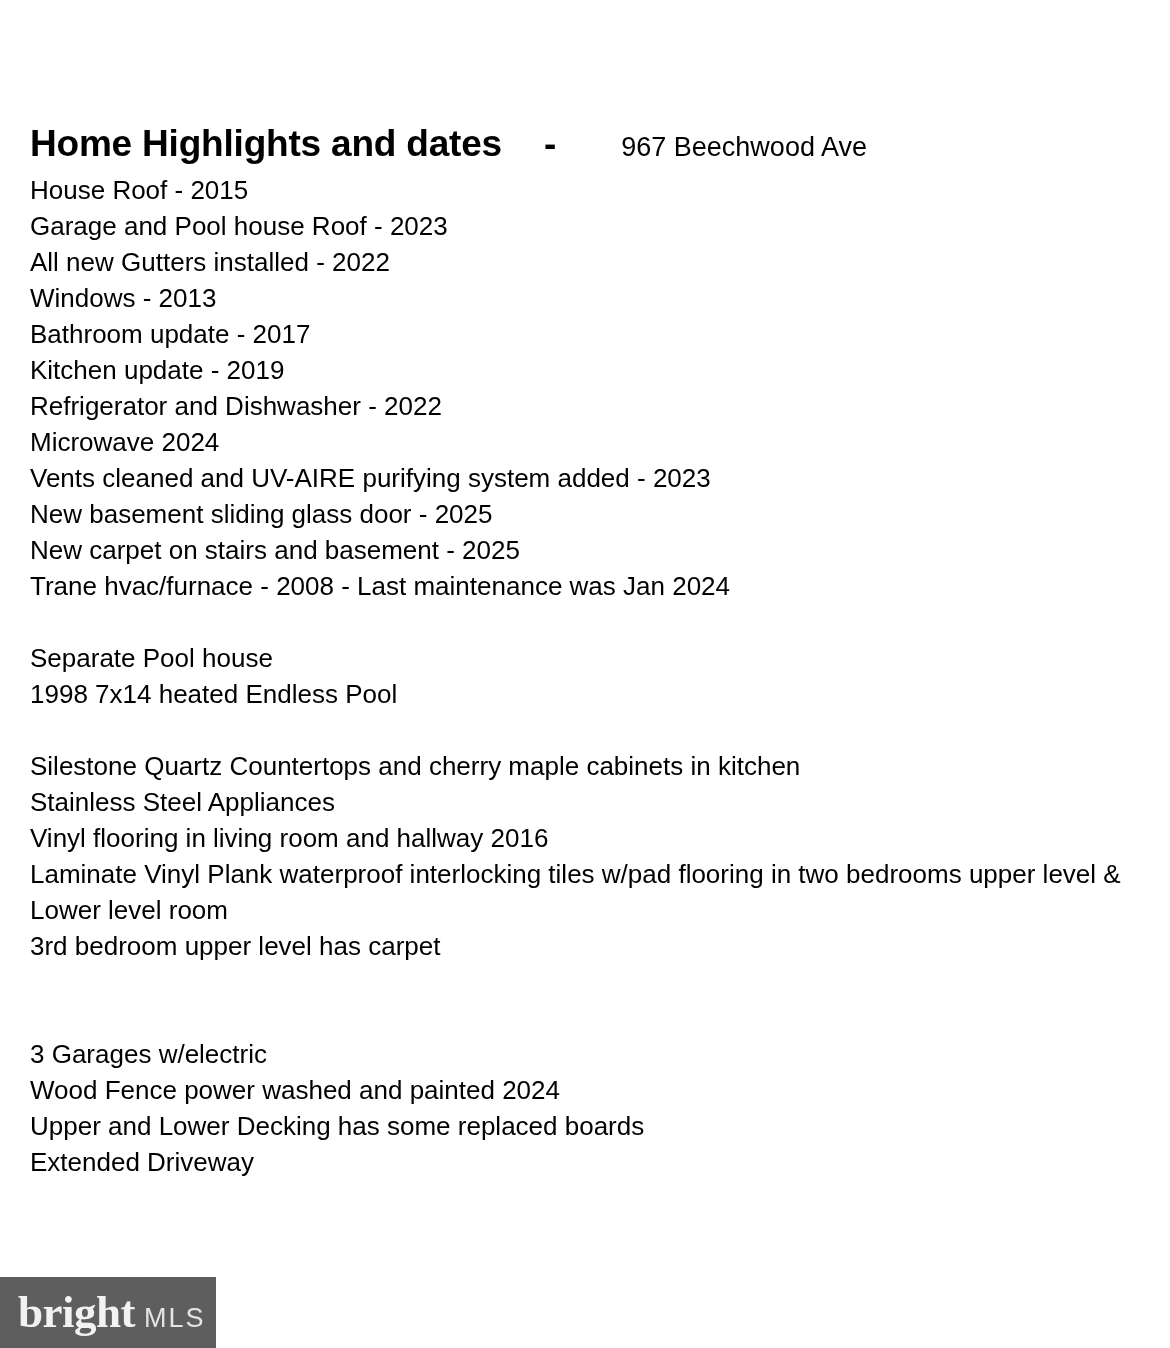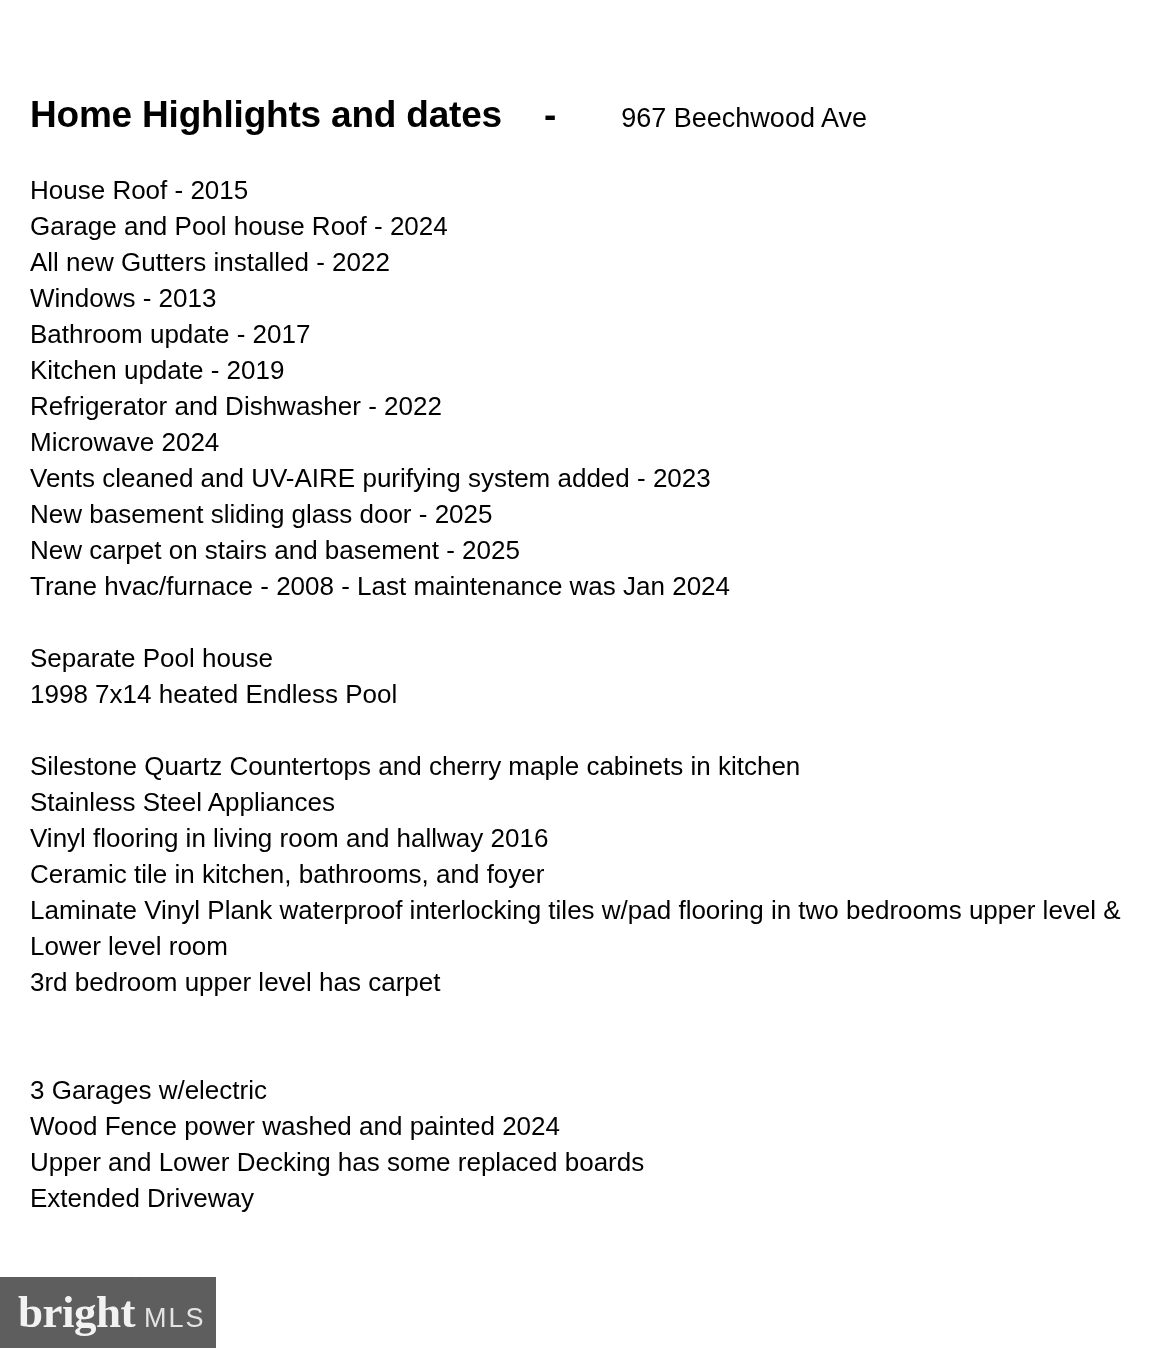--- a/index.html
+++ b/index.html
@@ -23,20 +23,21 @@
     top: 96px;
     display: flex;
     align-items: baseline;
     white-space: nowrap;
   }
   .doc-title {
     font-size: 37px;
     font-weight: bold;
     letter-spacing: -0.2px;
     line-height: 1;
+    margin-top: 29px;
   }
   .doc-title-dash {
     font-size: 37px;
     font-weight: bold;
     line-height: 1;
     margin-left: 42px;
   }
   .doc-subtitle {
     font-size: 27px;
     font-weight: normal;
@@ -113,39 +114,38 @@
 <body>
 
 <div class="doc-header">
   <span class="doc-title">Home Highlights and dates</span>
   <span class="doc-title-dash">-</span>
   <span class="doc-subtitle">967 Beechwood Ave</span>
 </div>
 
 <div class="doc-body" id="body-lines">
     <div class="text-line">House Roof - 2015</div>
-    <div class="text-line">Garage and Pool house Roof - 2024</div>
+    <div class="text-line">Garage and Pool house Roof - 2023</div>
     <div class="text-line">All new Gutters installed - 2022</div>
     <div class="text-line">Windows - 2013</div>
     <div class="text-line">Bathroom update - 2017</div>
     <div class="text-line">Kitchen update - 2019</div>
     <div class="text-line">Refrigerator and Dishwasher - 2022</div>
     <div class="text-line">Microwave 2024</div>
     <div class="text-line">Vents cleaned and UV-AIRE purifying system added - 2023</div>
     <div class="text-line">New basement sliding glass door - 2025</div>
     <div class="text-line">New carpet on stairs and basement - 2025</div>
     <div class="text-line">Trane hvac/furnace - 2008 - Last maintenance was Jan 2024</div>
     <div class="text-line spacer"></div>
     <div class="text-line">Separate Pool house</div>
     <div class="text-line">1998 7x14 heated Endless Pool</div>
     <div class="text-line spacer"></div>
     <div class="text-line">Silestone Quartz Countertops and cherry maple cabinets in kitchen</div>
     <div class="text-line">Stainless Steel Appliances</div>
     <div class="text-line">Vinyl flooring in living room and hallway 2016</div>
-    <div class="text-line">Ceramic tile in kitchen, bathrooms, and foyer</div>
     <div class="text-line wrap">Laminate Vinyl Plank waterproof interlocking tiles w/pad flooring in two bedrooms upper level &amp; Lower level room</div>
     <div class="text-line">3rd bedroom upper level has carpet</div>
     <div class="text-line spacer"></div>
     <div class="text-line spacer"></div>
     <div class="text-line">3 Garages w/electric</div>
     <div class="text-line">Wood Fence power washed and painted 2024</div>
     <div class="text-line">Upper and Lower Decking has some replaced boards</div>
     <div class="text-line">Extended Driveway</div>
   </div>
 

